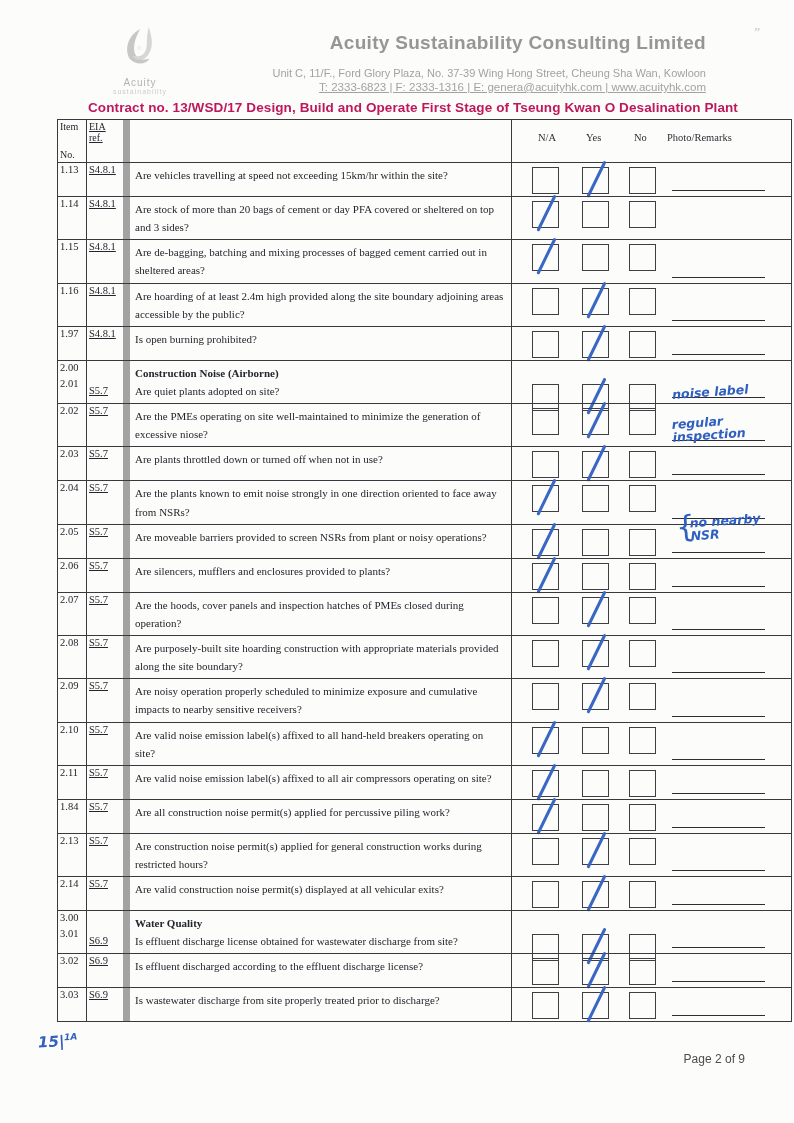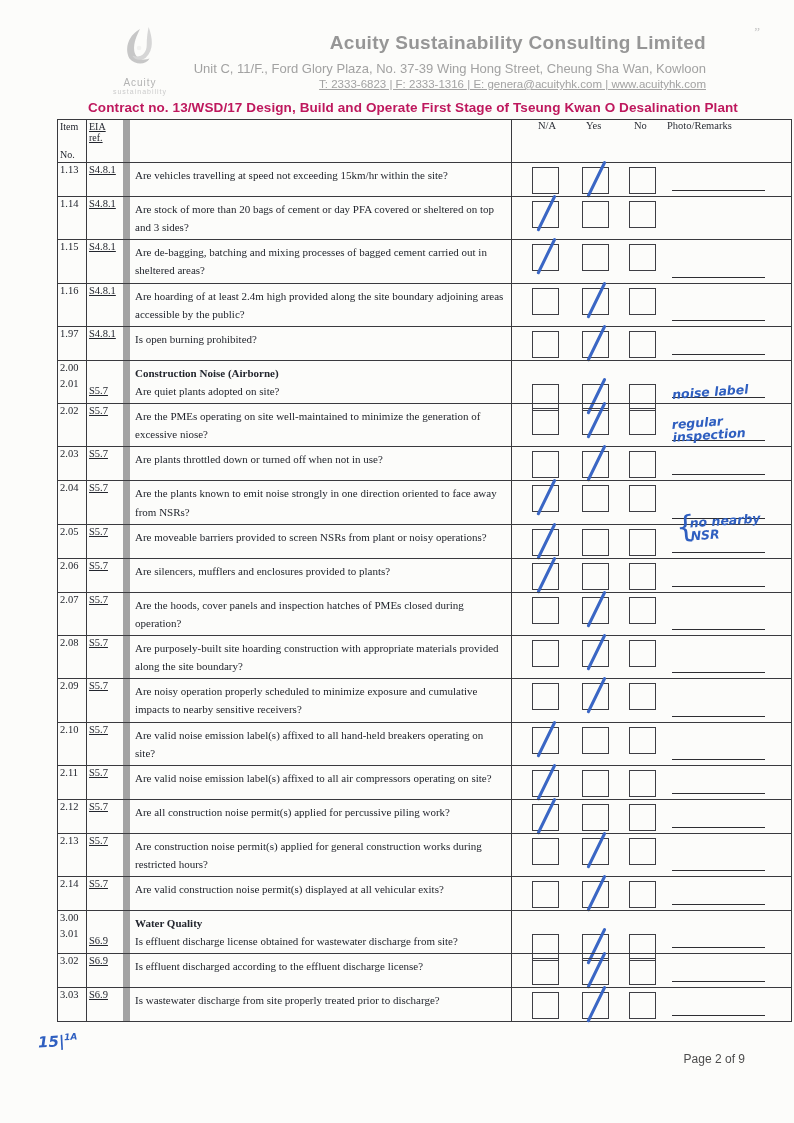--- a/index.html
+++ b/index.html
@@ -8,39 +8,39 @@
     background:#fcfcfa; overflow:hidden;
     font-family:"Liberation Serif", serif; color:#23262e;
   }
   
   .letterhead { position:relative; height:100px; }
   .logo { position:absolute; left:98px; top:26px; width:84px; text-align:center; }
   .logo .logo-name { font-family:"Liberation Sans",sans-serif; font-size:10px; color:#b3b3b3; letter-spacing:1px; margin-top:1px; }
   .logo .logo-sub  { font-family:"Liberation Sans",sans-serif; font-size:7px;  color:#cccccc; letter-spacing:1px; }
   .co-block { position:absolute; right:88px; top:32px; text-align:right; font-family:"Liberation Sans",sans-serif; }
   .co-name    { font-size:19px; font-weight:bold; color:#969696; letter-spacing:0.3px;text-align:right; }
-  .co-address { font-size:13px; color:#a2a2a2; margin-top:7px; }
+  .co-address { font-size:11px; color:#a2a2a2; margin-top:13px; }
   .co-contact { font-size:11.5px; color:#a2a2a2; margin-top:2px;text-decoration:underline; }
   .scan-mark { position:absolute; right:34px; top:24px; color:#c3c3c3; font-size:13px; }
   
   .doc-title {
     margin:0 0 4px 88px; font-family:"Liberation Sans",sans-serif;
     font-size:13.5px; font-weight:bold; color:#be185d; letter-spacing:0.1px;
   }
   
   .checklist { margin-left:57px; width:735px; border:1.6px solid #3a3a3e; box-sizing:border-box; }
   .thead, .row { display:grid; grid-template-columns:29px 43px 382px 1fr; }
   .thead { height:42px; border-bottom:1px solid #3a3a3e; }
   .c-item { border-right:1px solid #3a3a3e; padding:1px 1px 2px 2px; font-size:10.5px; }
   .c-ref  { border-right:7px solid #a3a3a3; padding:1px 19px 2px 2px; font-size:10.5px;text-decoration:underline; }
   .c-q    { border-right:1px solid #3a3a3e; padding:3px 6px 3px 5px; font-size:11px; line-height:1.65; }
   .thead .c-item { display:flex; flex-direction:column; justify-content:space-between; font-size:10px; }
   .thead .c-ref  { font-size:10px; }
   .c-checks { position:relative; }
-  .thead .c-checks span { position:absolute; top:0; font-size:10.5px; color:#2b2e36; }
+  .thead .c-checks span { position:absolute; top:12px; font-size:10.5px; color:#2b2e36; }
   .lbl-na  { left:26px; }  .lbl-yes { left:74px; }  .lbl-no  { left:122px; }  .lbl-remarks { left:155px;text-align:center; }
   .rows .row { min-height:33px; position:relative; }
   .rows .row + .row { border-top:1px solid #3a3a3e; }
   .sec-title { font-weight:bold; }
   .item-no, .eia-ref, .sec-item { display:block; }
   .has-section .item-no { margin-top:5px; }
   .has-section .eia-ref { margin-top:23px; }
   
   .box { position:absolute; width:25px; height:25px; border:1.6px solid #3e3e44; top:4px; background:transparent; }
   .box-na  { left:20px; } .box-yes { left:70px; } .box-no  { left:117px; }
@@ -456,21 +456,21 @@
             </span>
         <span class="box box-yes"></span>
         <span class="box box-no"></span>
         <span class="remark-line"></span>
 
       </div>
     </div>
         <div class="row">
       <div class="c-item">
 
-        <span class="item-no">2.12</span>
+        <span class="item-no">1.84</span>
       </div>
       <div class="c-ref">
         <span class="eia-ref">S5.7</span>
       </div>
       <div class="c-q">
 
         <div class="q-text">Are all construction noise permit(s) applied for percussive piling work?</div>
       </div>
       <div class="c-checks">
         <span class="box box-na">

